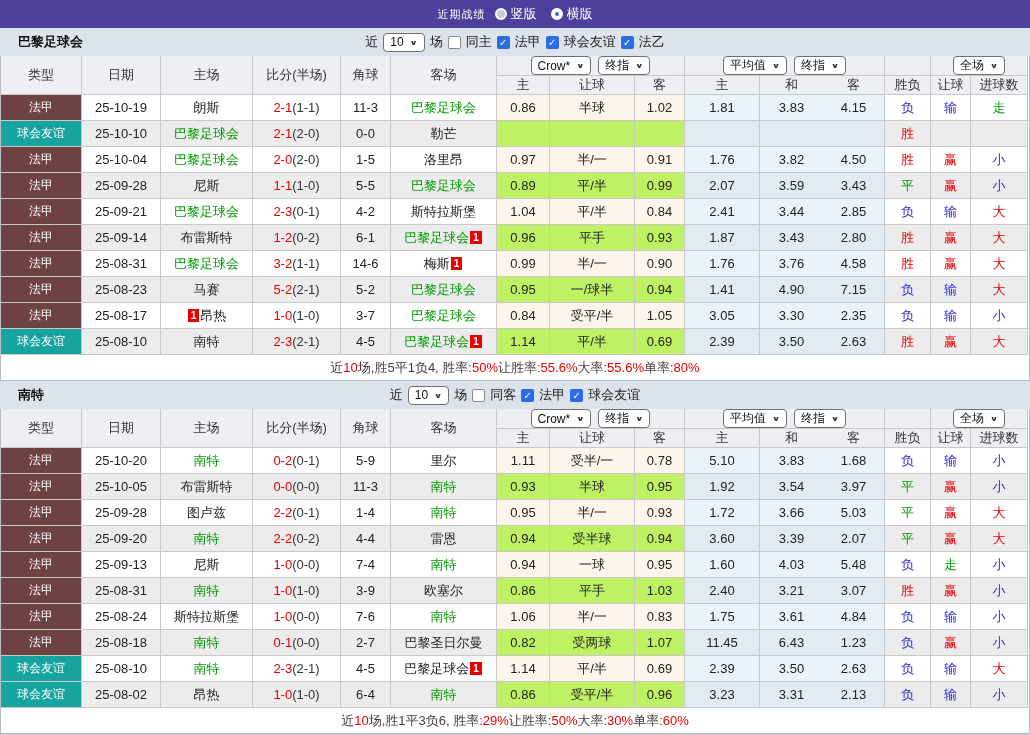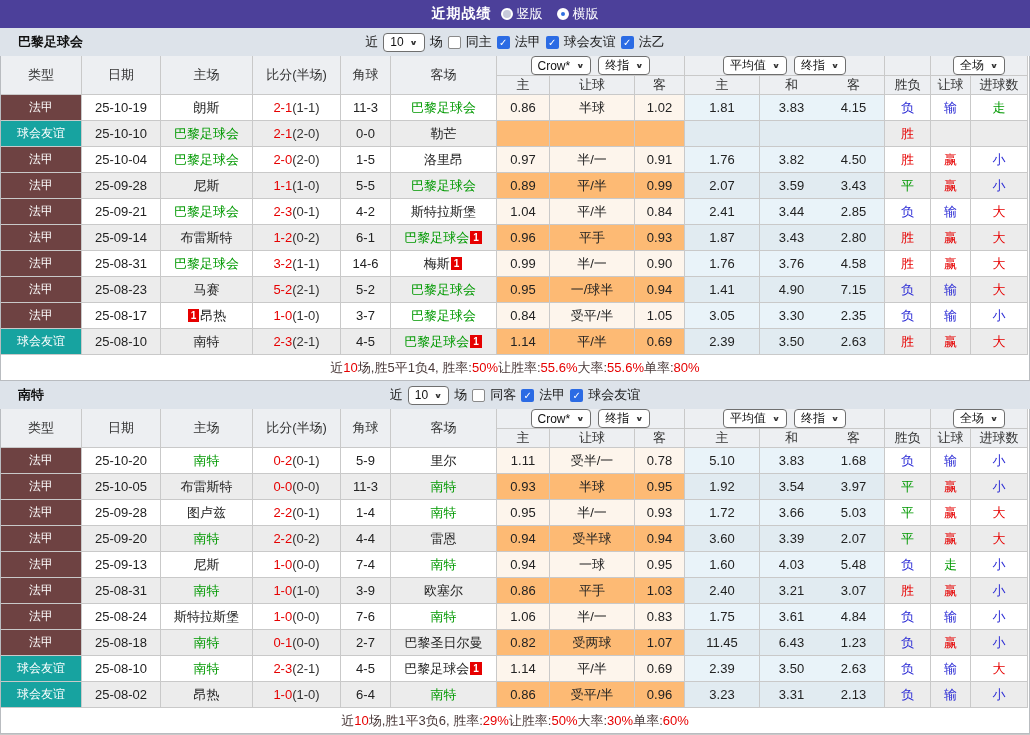--- a/index.html
+++ b/index.html
@@ -5,21 +5,21 @@
   * { box-sizing: border-box; margin: 0; padding: 0; }
   html,body { background:#fff; }
   body {
     width:1030px; font-family:"Liberation Sans","DejaVu Sans",sans-serif;
     color:#222; font-size:13px;
   }
   .topbar {
     height:28px; background:#4c409a; color:#fff;
     display:flex; align-items:center; justify-content:center; gap:9px;
   }
-  .topbar .title { font-weight:bold; font-size:14px; letter-spacing:1px; }
+  .topbar .title { font-weight:normal; font-size:11px; letter-spacing:1px; }
   .radio-group { display:flex; align-items:center; gap:14px; font-size:13px; }
   .radio-opt { display:inline-flex; align-items:center; gap:4px; cursor:pointer; }
   .radio { width:12px; height:12px; border-radius:50%; border:2px solid #fff; display:inline-block; position:relative; }
   .radio.un { background:#c7cada; }
   .radio.ck { background:#fff; }
   .radio.ck::after { content:""; position:absolute; inset:2px; border-radius:50%; background:#2f6fe0; }
 
   .teambar { height:28px; background:#dde3ea; position:relative; }
   .teambar .tname {
     position:absolute; left:18px; top:50%; transform:translateY(-50%);
@@ -49,21 +49,21 @@
     border-right:1px solid #c9c9c9; border-bottom:1px solid #c9c9c9;
     font-size:13px; overflow:hidden; white-space:nowrap; min-height:26px;
   }
   .c:nth-child(15n) { border-right:none; }
   .th { background:#edeff2; color:#333; }
   .hA { height:20px; min-height:19px; gap:7px; }
   .hB { height:19px; min-height:19px; }
   .rspan { grid-row:1 / span 2; }
   .alt { background:#ececec; }
   .odds { background:#fdf5ec; }
-  .odds.alt { background:#fdba74; }
+  .odds.alt { background:#bef264; }
   .avg { background:#e9f3f9;text-align:right; }
   .avg.alt { background:#e1ebf1; }
   .typecell { color:#fff; font-size:12px; }
   .score { color:#e60000; }
   .half { color:#333; }
   .focus { color:#009900; }
   .teamlink { cursor:pointer; }
   .badge {
     display:inline-block; background:#e60000; color:#fff; font-size:10px;
     line-height:13px; height:13px; padding:0 3px; margin:0 1px; font-weight:bold;

